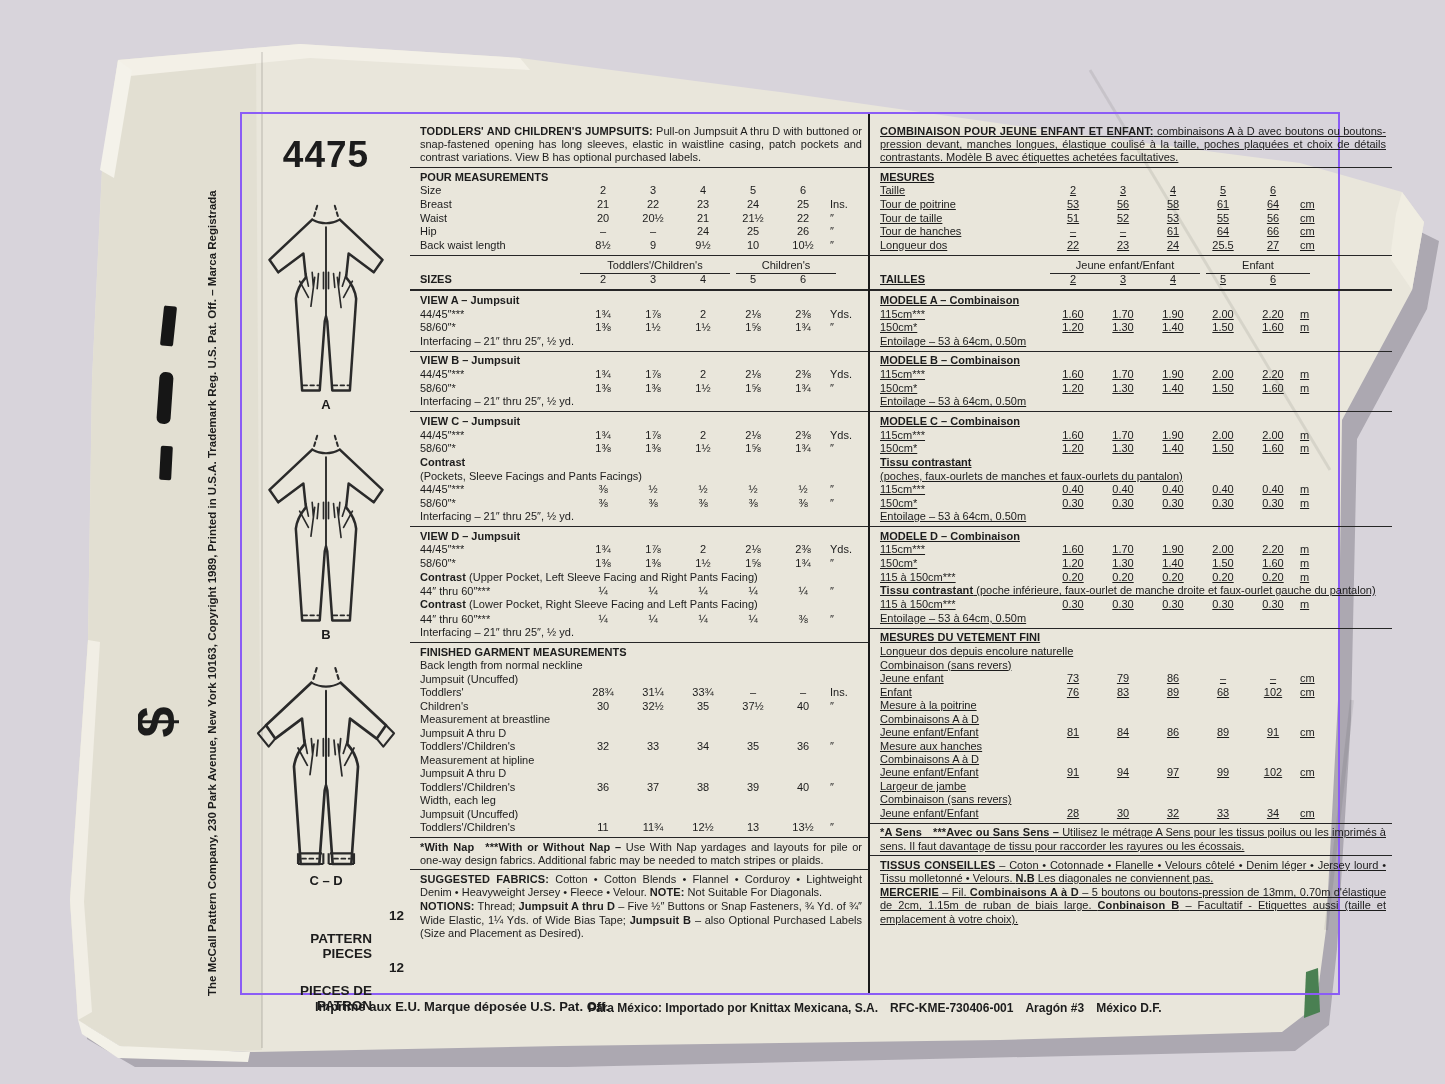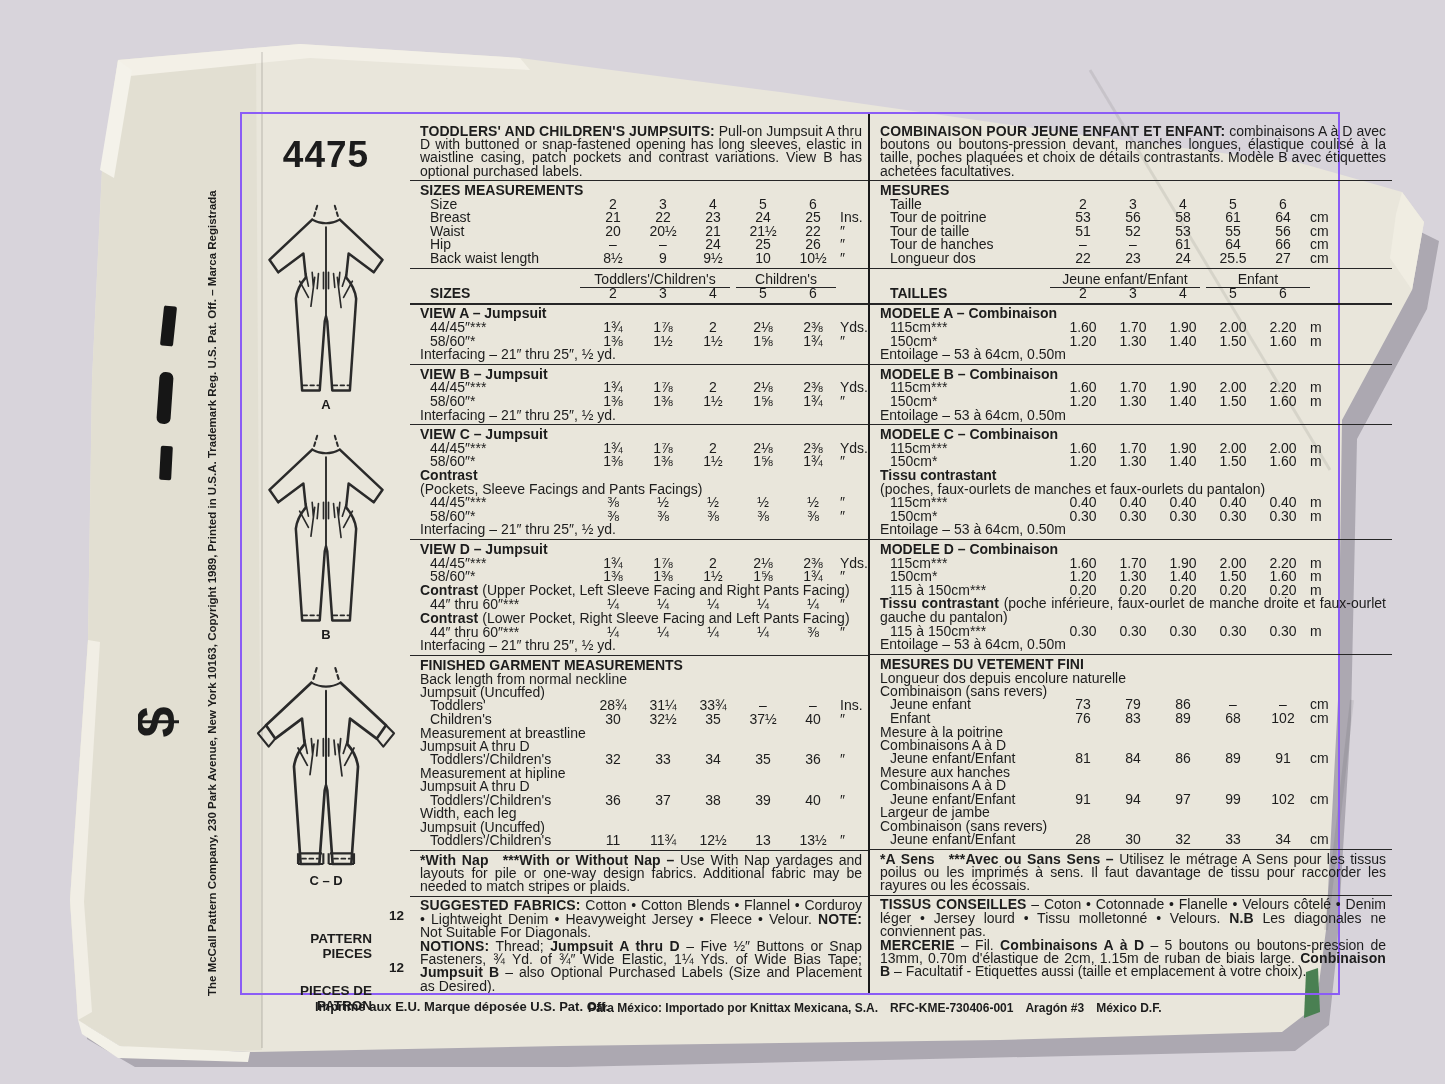--- a/index.html
+++ b/index.html
@@ -13,31 +13,31 @@
   .pattern-number{position:absolute;left:0;top:20px;width:168px;text-align:center;
                   font-size:37px;font-weight:bold;letter-spacing:1px;}
   .fig{position:absolute;left:4px;width:160px;text-align:center;}
   .fig svg{display:block;margin:0 auto;}
   .fig-label{font-weight:bold;font-size:13px;line-height:13px;}
   .pieces{position:absolute;left:6px;width:156px;text-align:right;font-weight:bold;
           font-size:13.5px;line-height:15px;}
   .pieces .plabel{width:92px;margin:8px auto;}
   
   .col{position:absolute;top:0;height:100%;padding:11px 6px 4px 10px;box-sizing:border-box;
-       overflow:hidden;font-size:14px;}
+       overflow:hidden;font-size:11px;}
   .col-en{left:168px;width:458px;}
-  .col-fr{left:626px;width:524px;border-left:2px solid #1a1a1a;}
+  .col-fr{left:626px;width:524px;border-left:2px solid #1a1a1a;text-decoration:underline;}
   .para{margin:0 0 1px;line-height:13.2px;text-align:justify;}
   .para b{letter-spacing:.1px;}
   .tline{line-height:13.4px;}
   .hline{line-height:13.8px;font-weight:bold;}
   .rule{border-top:1.5px solid #262626;margin:2.5px -6px 2.5px -10px;}
   .rule2{border-top-width:2.5px;}
   .mrow{display:flex;line-height:13.6px;}
-  .rlabel{width:158px;flex:none;margin-left:10px;}
+  .rlabel{width:158px;flex:none;}
   .col-fr .rlabel{width:168px;}
   .rcol{width:50px;flex:none;text-align:center;}
   .runit{width:28px;flex:none;padding-left:2px;}
   .srow .rlabel{font-weight:bold;}
   .ghdr{position:relative;height:15px;line-height:14px;}
   .ghdr .g1,.ghdr .g2{position:absolute;text-align:center;border-bottom:1.5px solid #262626;padding-bottom:1px;}
   .col-en .ghdr .g1{left:160px;width:150px;}
   .col-en .ghdr .g2{left:316px;width:100px;}
   .col-fr .ghdr .g1{left:170px;width:150px;}
   .col-fr .ghdr .g2{left:326px;width:104px;}
@@ -137,21 +137,21 @@
       </div>
       <div class="pieces" style="top:846px;">
         <div>12</div>
         <div class="plabel">PIECES DE PATRON</div>
       </div>
     </div>
 
     <div class="col col-en">
         <p class="para"><b>TODDLERS' AND CHILDREN'S JUMPSUITS:</b><span> Pull-on Jumpsuit A thru D with buttoned or snap-fastened opening has long sleeves, elastic in waistline casing, patch pockets and contrast variations. View B has optional purchased labels.</span></p>
         <div class="rule"></div>
-        <div class="hline">SIZES MEASUREMENTS</div>
+        <div class="hline">POUR MEASUREMENTS</div>
         <div class="mrow">
           <div class="rlabel">Size</div>
           <div class="rcol">2</div>
           <div class="rcol">3</div>
           <div class="rcol">4</div>
           <div class="rcol">5</div>
           <div class="rcol">6</div>
           <div class="runit"></div>
         </div>
         <div class="mrow">

